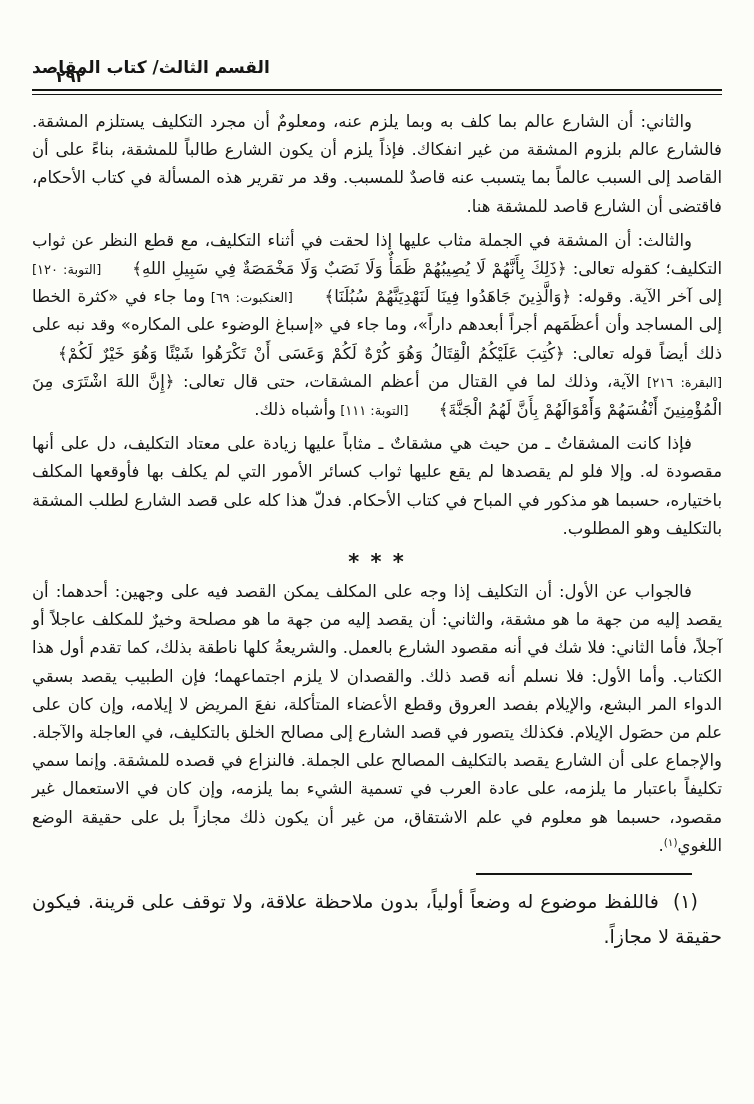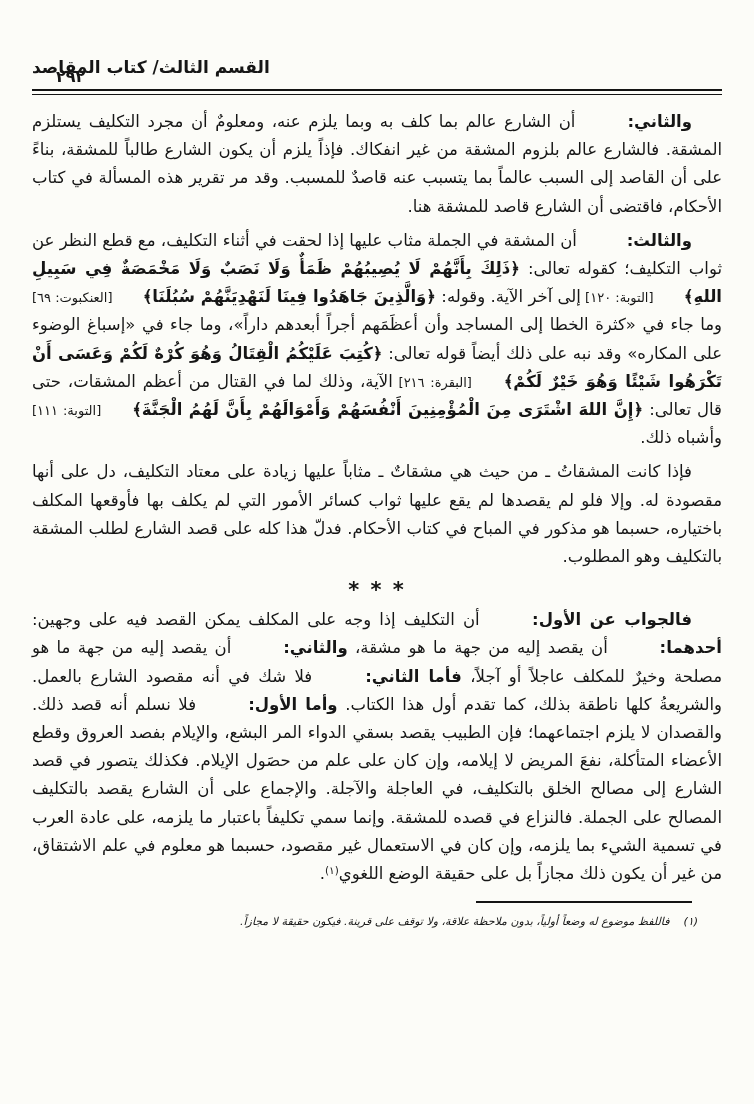--- a/index.html
+++ b/index.html
@@ -30,36 +30,36 @@
     border-bottom:1.3px solid #141414;
   }
   
   main {
     margin-top:13px;
     font-size:16.5px;
     line-height:1.71;
     text-align:justify;
   }
   .para { margin:0 0 6px 0; text-indent:30px; }
-  .lead  { font-weight:700;padding-left:44px; }
-  .quran { font-weight:700;margin-left:26px; }
+  .lead  { font-weight:400; }
+  .quran { font-weight:400;margin-left:26px; }
   .ref   { font-size:13px; }
   .fnref { font-size:10.5px; vertical-align:5px; line-height:0; }
   .stars {
     text-align:center; text-indent:0;
     font-size:21px; font-weight:900; letter-spacing:2px;
     margin:9px 0 5px 0; line-height:1;
   }
   
   .fn-sep {
     width:216px; height:0;
     border-top:2px solid #141414;
     margin:13px 30px 9px auto;   
   }
-  .footnotes { font-size:11px; line-height:1.82; text-align:justify;font-style:italic; }
+  .footnotes { font-size:19px; line-height:1.82; text-align:justify; }
   .footnote { margin:0 0 2px 0; text-indent:24px; }
   .fn-marker { margin-left:14px; }
 </style>
 </head>
 <body>
 
 <div class="page" style="background: rgb(252, 252, 248); color: rgb(22, 22, 22);">
 
   <header>
     <div class="running-title">القسم الثالث/ كتاب المقاصد</div>

